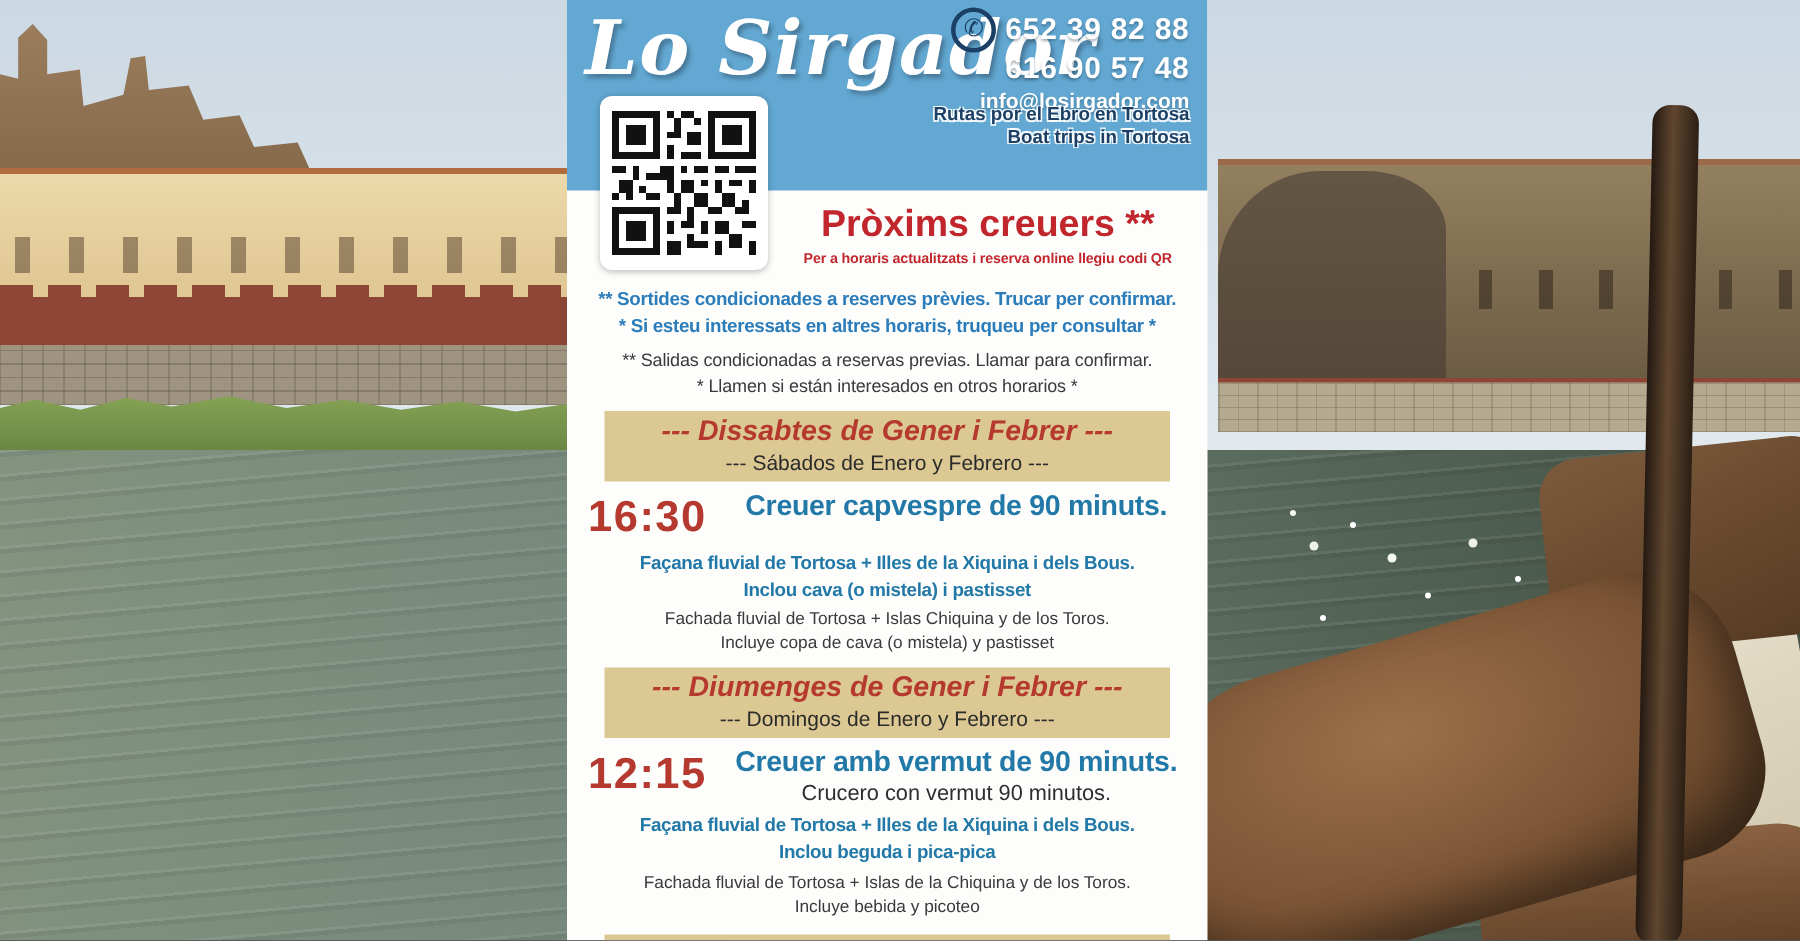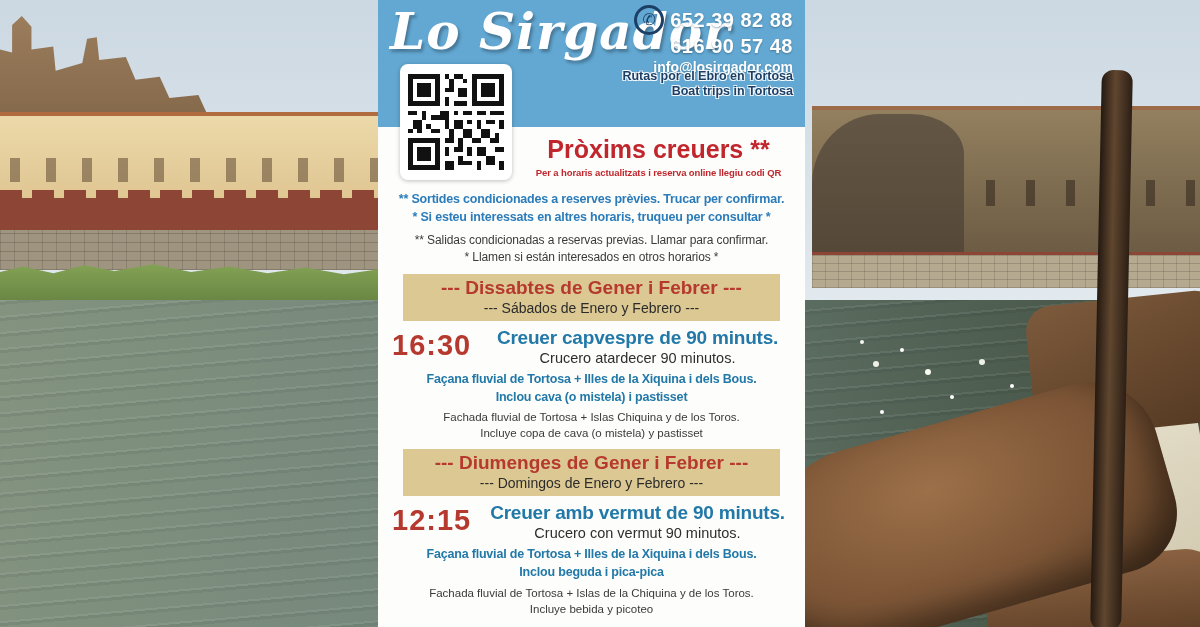--- a/index.html
+++ b/index.html
@@ -83,21 +83,21 @@
   .qr-box svg{width:96px;height:96px;}
 
   .intro{margin:8px 4px 0 138px;text-align:center;}
   .intro-title{font-size:25px;font-weight:bold;color:var(--crimson,#c0262c);white-space:nowrap;}
   .intro-sub{font-size:9.5px;font-weight:bold;color:var(--crimson,#c0262c);margin-top:3px;white-space:nowrap;letter-spacing:-.1px;}
   .notes{margin-top:12px;text-align:center;}
   .note-blue{font-size:12.5px;font-weight:bold;color:var(--azure,#2b7cba);line-height:1.45;white-space:nowrap;letter-spacing:-.2px;}
   .note-dark{font-size:12px;color:var(--ink,#3a3a3a);line-height:1.4;white-space:nowrap;letter-spacing:-.1px;margin-top:6px;}
 
   .banner{margin:8px 25px 0 25px;background:var(--tan,#dcc892);text-align:center;padding:3px 0 5px 0;}
-  .banner-ca{font-size:19px;font-weight:bold;color:var(--brick,#b5392e);white-space:nowrap;}
+  .banner-ca{font-size:19px;font-weight:bold;color:var(--brick,#b5392e);white-space:nowrap;font-style:italic;}
   .banner-es{font-size:14px;color:#2b2b2b;white-space:nowrap;margin-top:1px;}
 
   .cruise-head{display:flex;align-items:flex-start;margin:6px 8px 0 14px;}
   .cruise-time{width:86px;font-size:29px;font-weight:bold;color:var(--brick,#b5392e);letter-spacing:1px;padding-top:2px;}
   .cruise-titles{flex:1;text-align:center;}
   .cruise-title-ca{font-size:19px;font-weight:bold;color:var(--teal,#2279a8);white-space:nowrap;letter-spacing:-.2px;}
   .cruise-title-es{font-size:14.5px;color:#2e2e2e;white-space:nowrap;margin-top:1px;}
   .cruise-desc{text-align:center;margin-top:4px;}
   .desc-teal{font-size:12.5px;font-weight:bold;color:var(--teal,#2279a8);line-height:1.45;white-space:nowrap;letter-spacing:-.2px;}
   .desc-dark{font-size:11.5px;color:var(--ink,#3a3a3a);line-height:1.4;white-space:nowrap;margin-top:3px;text-align:center;}
@@ -223,21 +223,20 @@
     </div>
 
     <div class="banner">
       <div class="banner-ca">--- Dissabtes de Gener i Febrer ---</div>
       <div class="banner-es">--- Sábados de Enero y Febrero ---</div>
     </div>
     <div class="cruise-head">
       <div class="cruise-time">16:30</div>
       <div class="cruise-titles">
         <div class="cruise-title-ca">Creuer capvespre de 90 minuts.</div>
-        <div class="cruise-title-es">Crucero atardecer 90 minutos.</div>
       </div>
     </div>
     <div class="cruise-desc">
       <div class="desc-teal">Façana fluvial de Tortosa + Illes de la Xiquina i dels Bous.</div>
       <div class="desc-teal">Inclou cava (o mistela) i pastisset</div>
       <div class="desc-dark">Fachada fluvial de Tortosa + Islas Chiquina y de los Toros.</div>
       <div class="desc-dark" style="margin-top:0;">Incluye copa de cava (o mistela) y pastisset</div>
     </div>
 
     <div class="banner">

